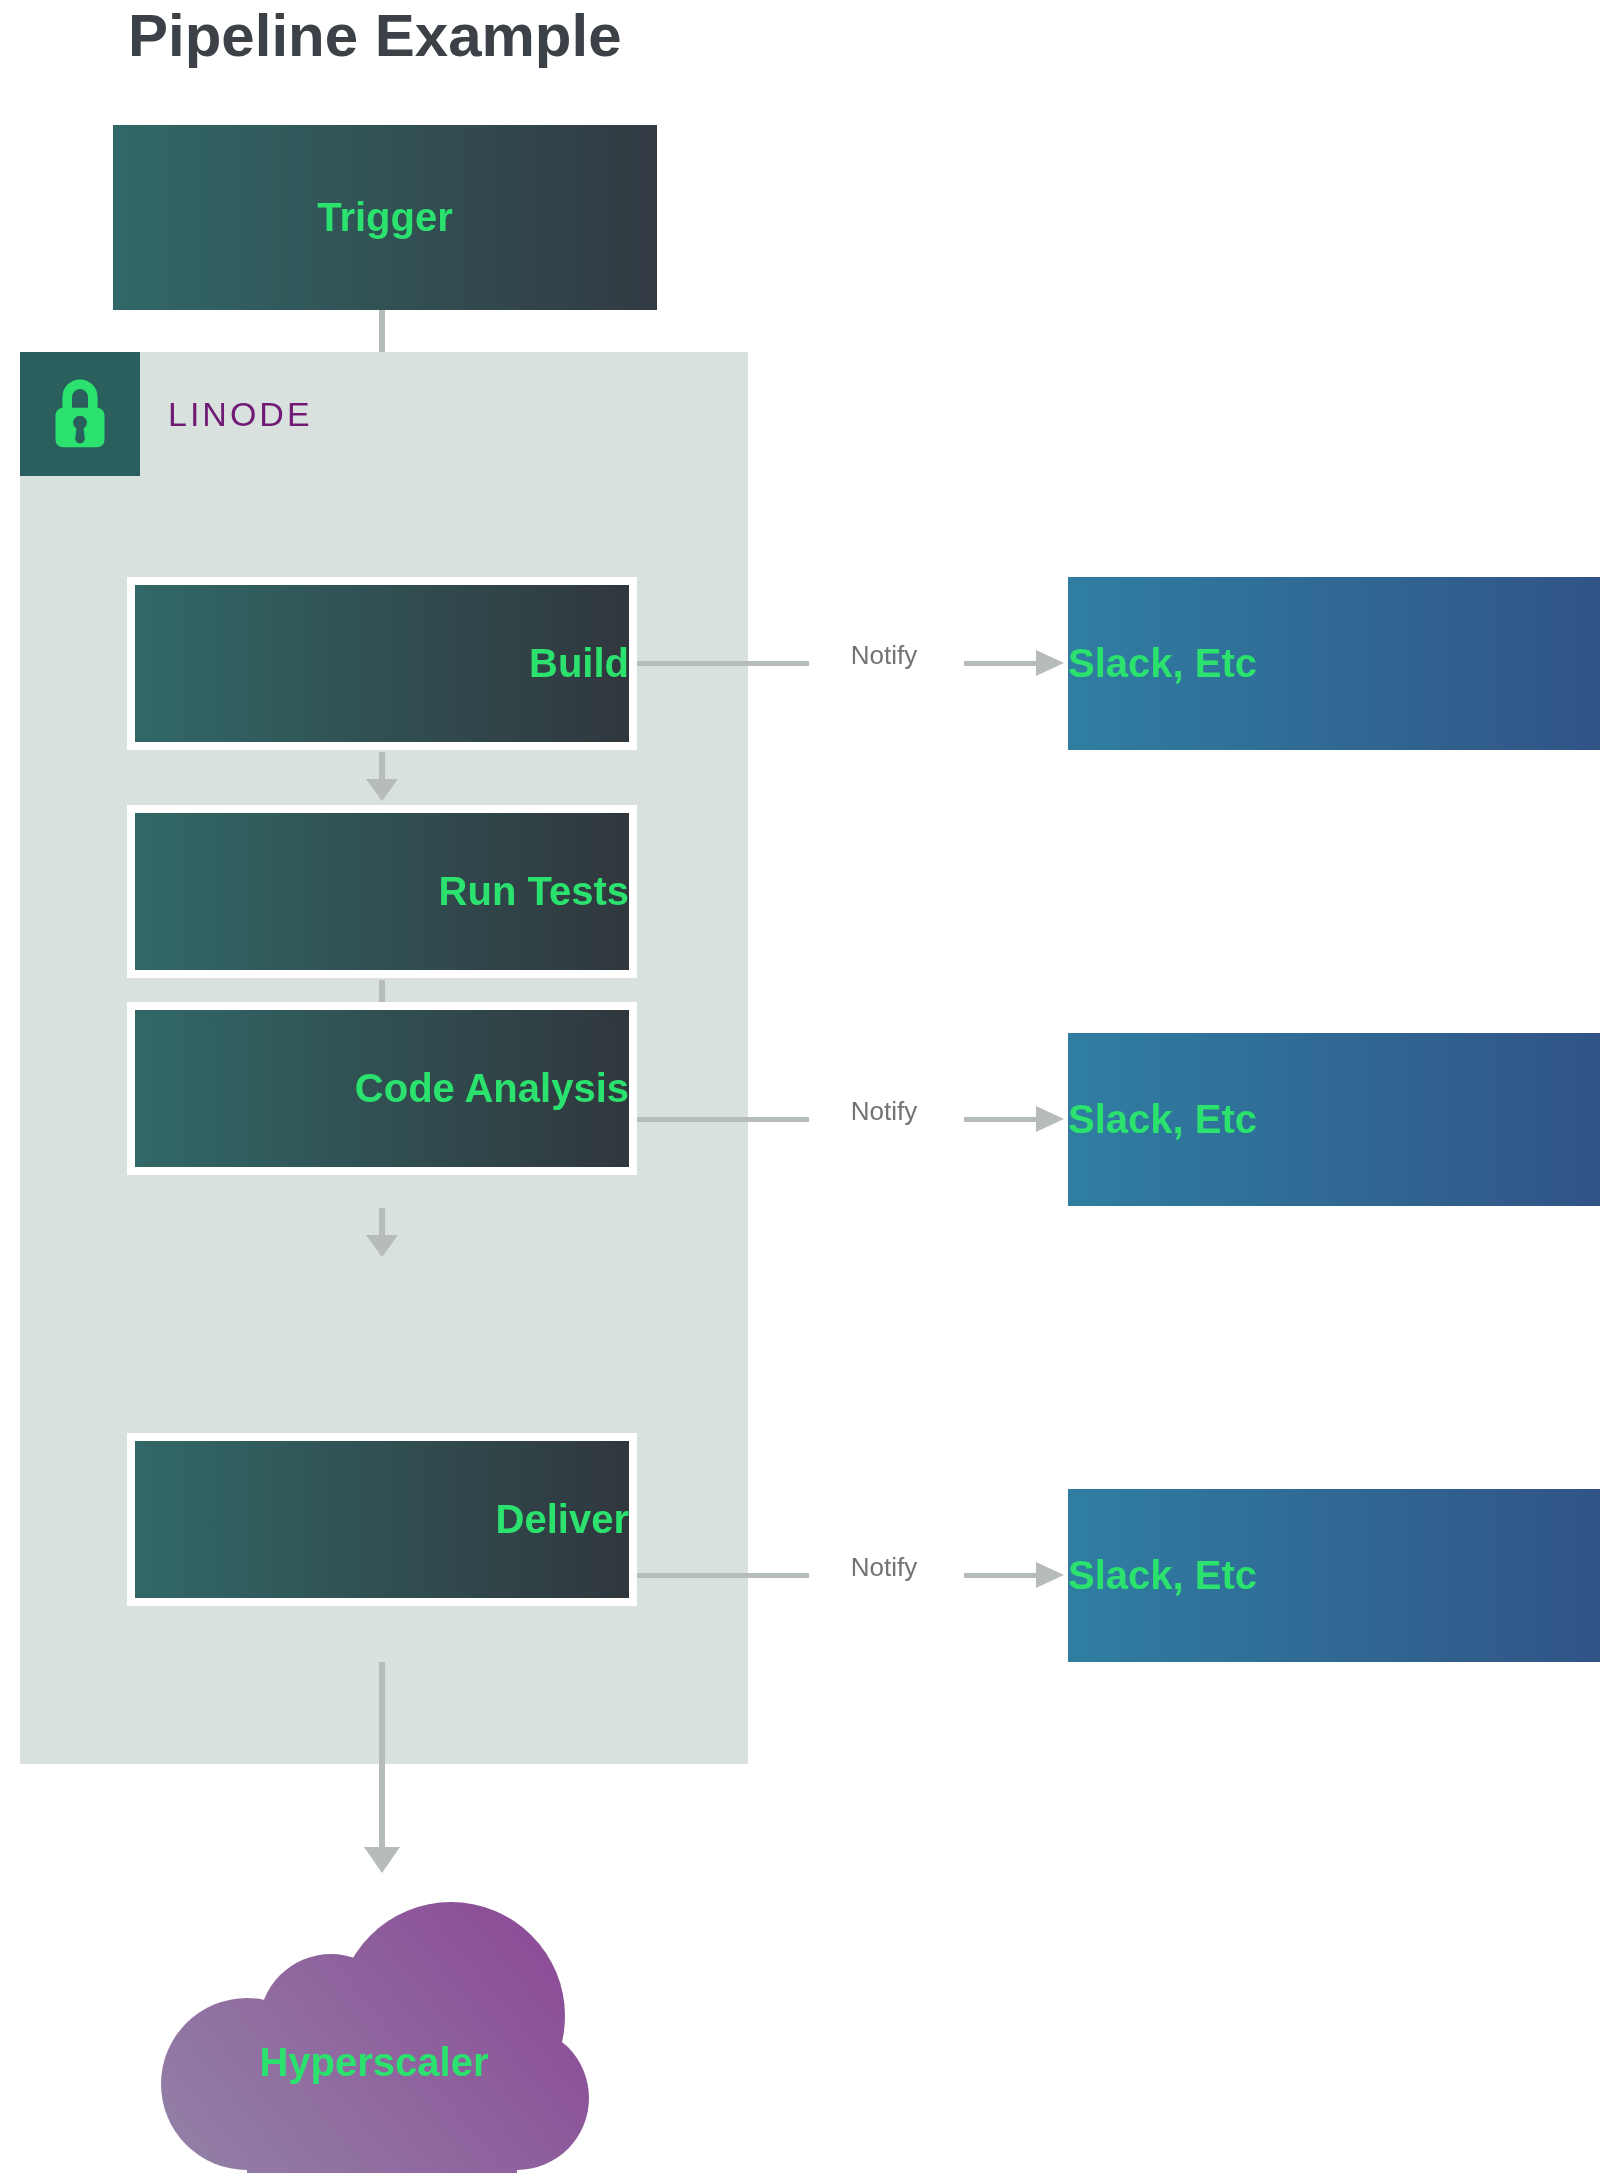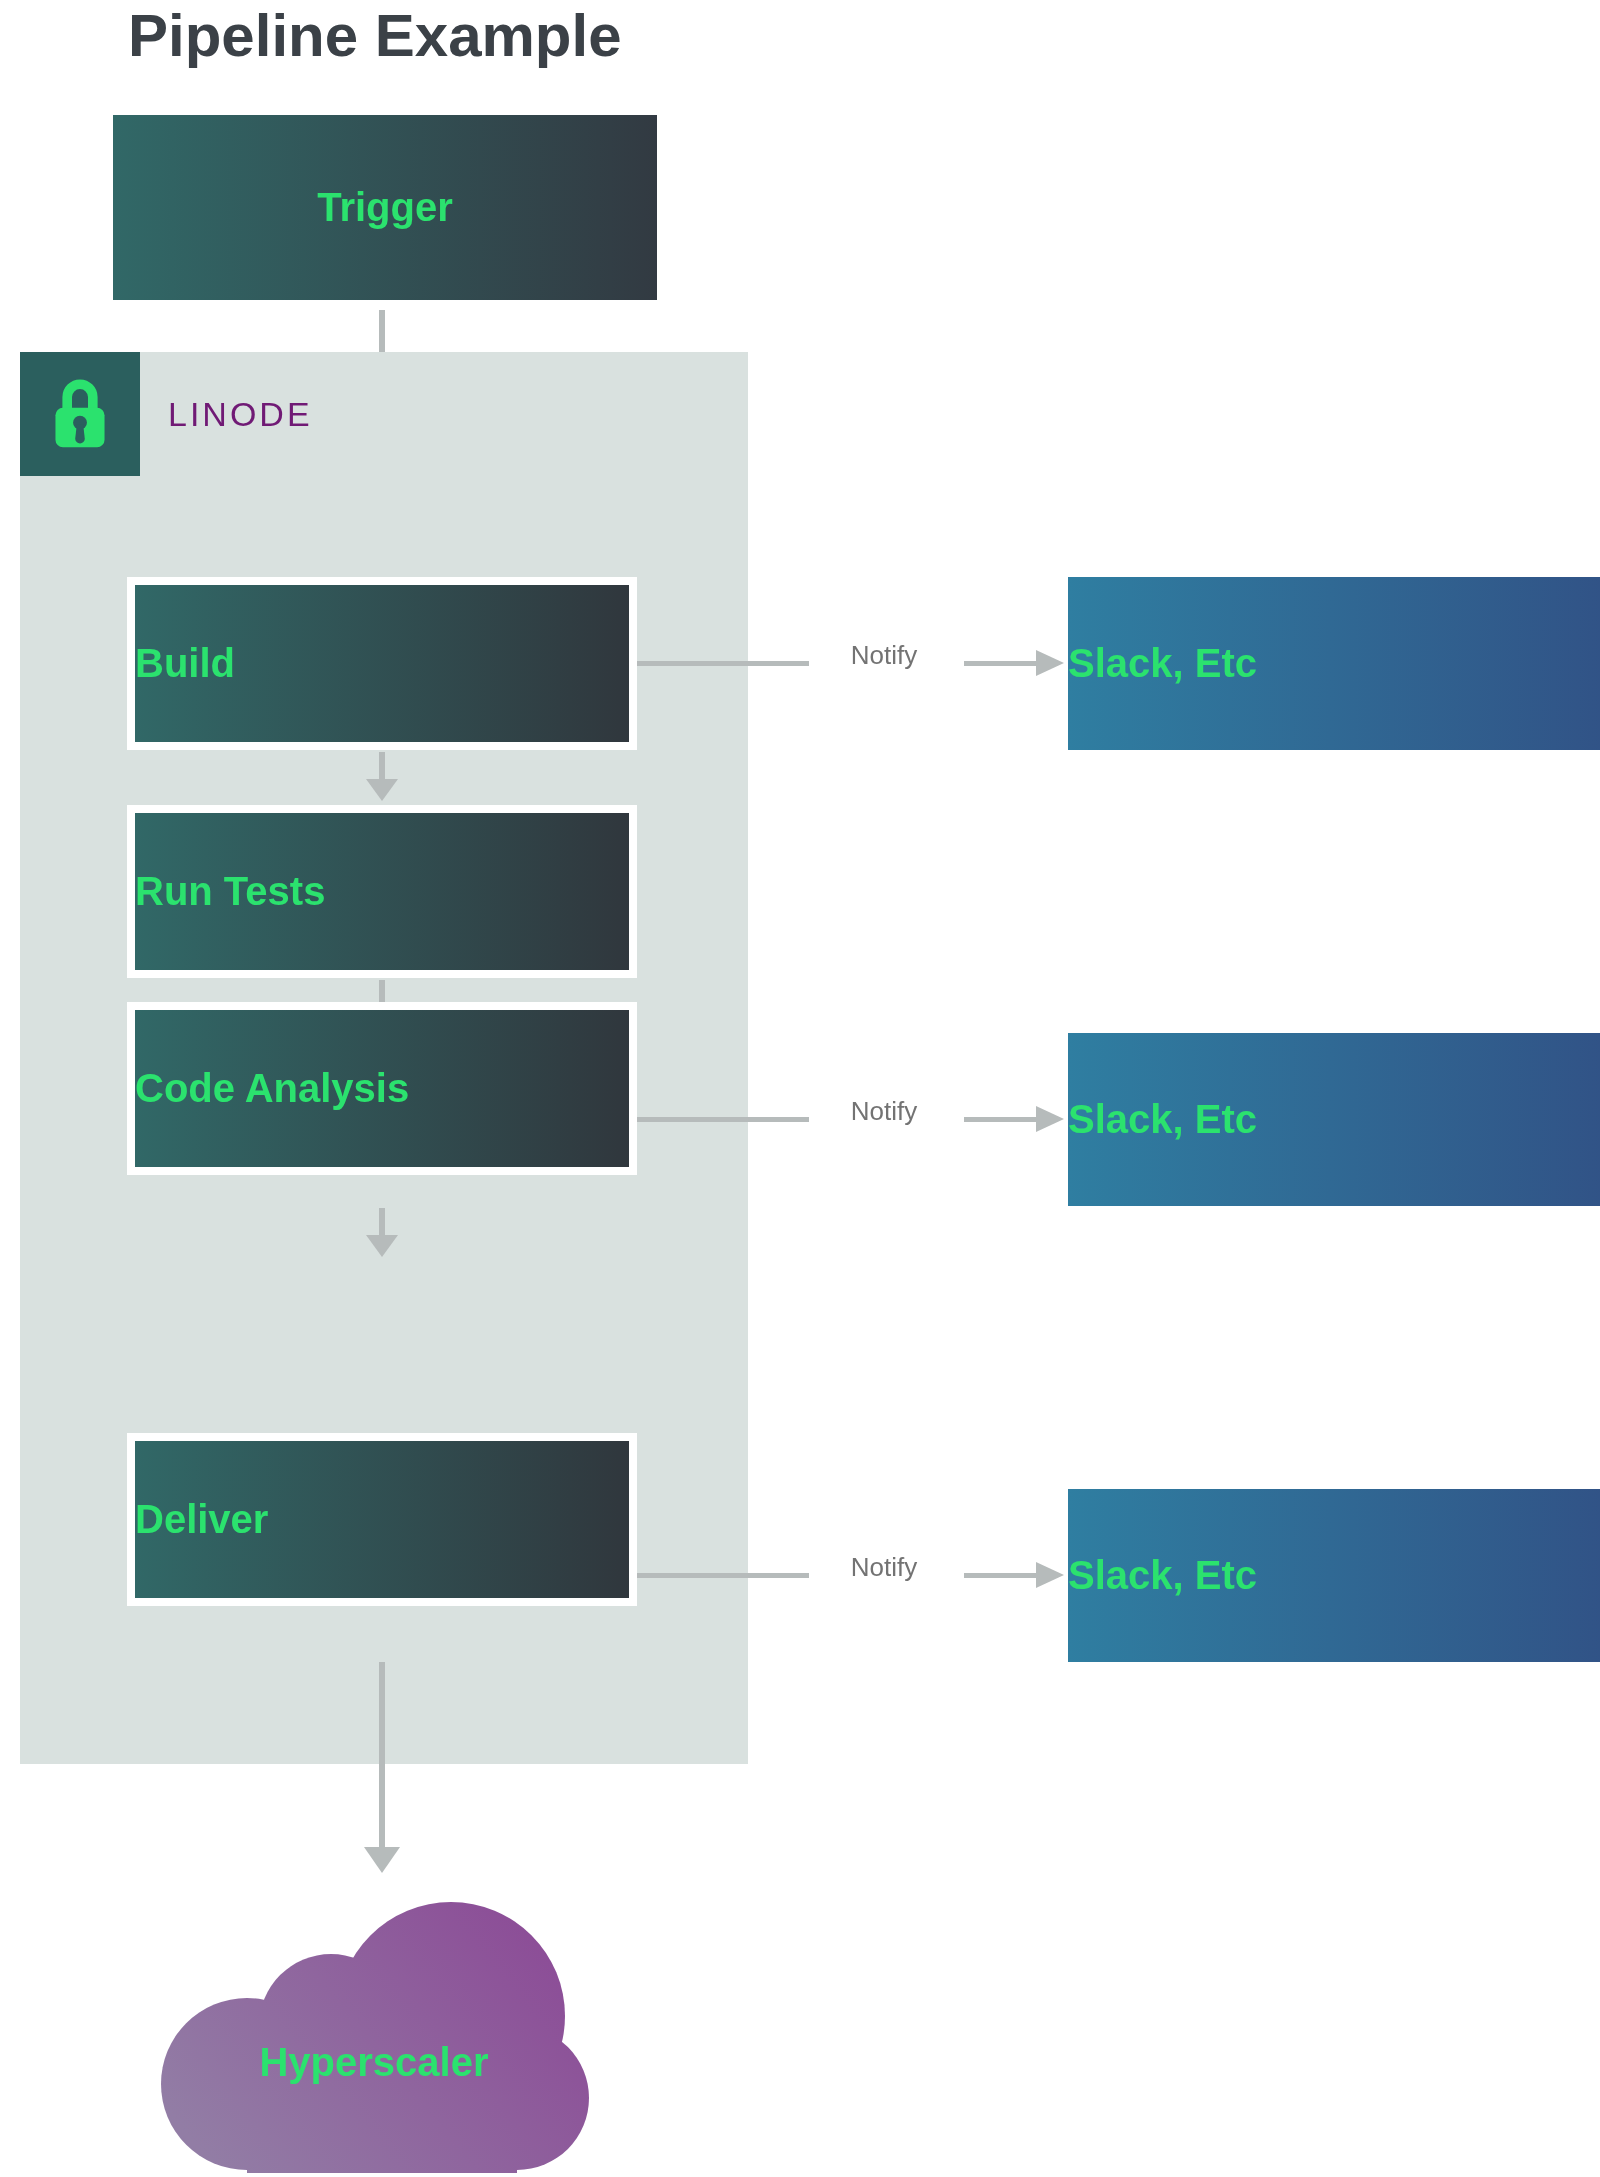--- a/index.html
+++ b/index.html
@@ -7,21 +7,21 @@
     position:relative;width:1600px;height:2177px;background:#ffffff;overflow:hidden;
     font-family:"Liberation Sans",sans-serif;
     margin-left:16px;
   }
   .page-title{
     position:absolute;left:112px;top:-6px;height:84px;line-height:84px;
     font-size:60px;font-weight:bold;color:#3b4147;letter-spacing:0px;white-space:nowrap;
   }
   
   .trigger-box{
-    position:absolute;left:97px;top:115px;width:544px;height:185px;
+    position:absolute;left:97px;top:125px;width:544px;height:185px;
     background:linear-gradient(90deg,#316867 0%,#323a42 100%);
     display:flex;align-items:center;justify-content:center;
   }
   .green-label{color:#2be26e;font-weight:bold;font-size:40px;white-space:nowrap;}
   
   .provider-container{
     position:absolute;left:4px;top:352px;width:728px;height:1412px;
     background:#d9e1df;
   }
   .lock-tile{
@@ -30,21 +30,21 @@
   }
   .provider-name{
     position:absolute;left:152px;top:352px;height:124px;line-height:124px;
     font-size:34px;color:#701a75;letter-spacing:3px;white-space:nowrap;
   }
   
   .stage-box{
     position:absolute;left:111px;width:510px;height:173px;box-sizing:border-box;
     border:8px solid #ffffff;
     background:linear-gradient(90deg,#316867 0%,#30373d 100%);
-    display:flex;align-items:center;justify-content:flex-start;
+    display:flex;align-items:center;justify-content:flex-end;
   }
   .stage-0{top:577px}.stage-1{top:805px}.stage-2{top:1002px}.stage-3{top:1261px}.stage-4{top:1433px}
   
   .slack-box{
     position:absolute;left:1052px;width:548px;height:173px;
     background:linear-gradient(90deg,#2f7ea1 0%,#315286 100%);
     display:flex;align-items:center;justify-content:flex-start;
   }
   .slack-0{top:577px}.slack-1{top:1033px}.slack-2{top:1489px}
   

